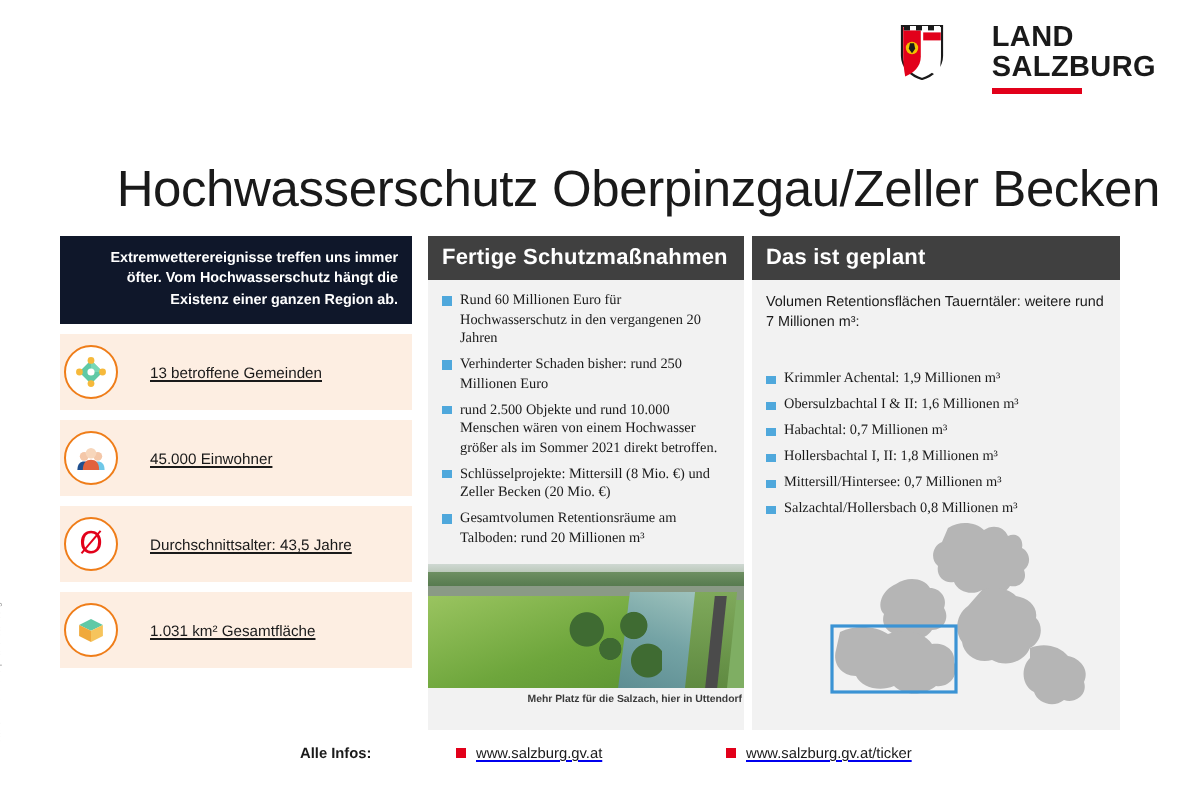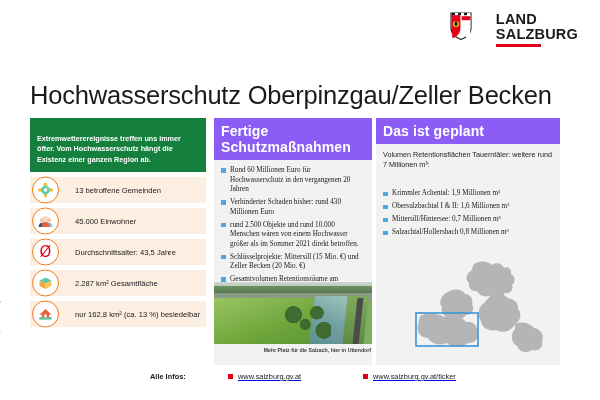--- a/index.html
+++ b/index.html
@@ -54,20 +54,21 @@
   .page-title {
     position: absolute;
     top: 64px;
     left: 30px;
     right: 20px;
     font-size: 25.5px;
     font-weight: normal;
     letter-spacing: -0.2px;
     color: #1a1a1a;
     white-space: nowrap;
+    text-align: right;
   }
 
   
   .side-credit {
     position: absolute;
     left: 1px;
     bottom: 28px;
     transform-origin: left bottom;
     transform: rotate(-90deg);
     font-size: 4.4px;
@@ -77,37 +78,39 @@
   }
 
   
   .col-left {
     position: absolute;
     left: 30px;
     top: 118px;
     width: 176px;
   }
   .banner {
-    background: #15803d;
+    background: #0f172a;
     color: #ffffff;
     font-size: 7.2px;
     font-weight: bold;
     line-height: 1.45;
-    padding: 16px 7px 7px 7px;
+    padding: 6px 7px 7px 7px;
     box-sizing: border-box;
+    text-align: right;
   }
   .fact-row {
     position: relative;
     background: #fdeee2;
-    height: 26px;
+    height: 38px;
     margin-top: 5px;
     display: flex;
     align-items: center;
     padding-left: 45px;
     box-sizing: border-box;
+    text-decoration: underline;
   }
   .fact-row .fact-label {
     font-size: 7.6px;
     color: #1a1a1a;
     line-height: 1.2;
   }
   .badge {
     position: absolute;
     left: 2px;
     top: 50%;
@@ -142,23 +145,23 @@
     width: 158px;
     height: 247px;
   }
   .col-right {
     left: 376px;
     top: 118px;
     width: 184px;
     height: 247px;
   }
   .panel-head {
-    background: #8b5cf6;
+    background: #404040;
     color: #ffffff;
-    font-size: 14px;
+    font-size: 11px;
     font-weight: bold;
     padding: 5px 7px 5px 7px;
     letter-spacing: 0.1px;
   }
   .panel-body {
     padding: 6px 7px 6px 7px;
   }
   ul.bullets {
     list-style: none;
     margin: 0;
@@ -363,43 +366,33 @@
   </div>
 
   <div class="fact-row">
     <span class="badge">
       <svg viewBox="0 0 20 20" width="17" height="17" aria-hidden="true">
         <path d="M10 3.5 L17 7 L10 10.5 L3 7 Z" fill="#5fc9a6"></path>
         <path d="M3 7 L10 10.5 L10 17 L3 13.5 Z" fill="#f0a93c"></path>
         <path d="M17 7 L10 10.5 L10 17 L17 13.5 Z" fill="#f6c45c"></path>
       </svg>
     </span>
-    <span class="fact-label">2.287 km² Gesamtfläche</span>
-  </div>
-
-  <div class="fact-row">
-    <span class="badge">
-      <svg viewBox="0 0 20 20" width="17" height="17" aria-hidden="true">
-        <rect x="2.5" y="13.5" width="15" height="3.2" rx="1.2" fill="#5fc9a6"></rect>
-        <path d="M10 4 L17 11 H14.2 V14 H5.8 V11 H3 Z" fill="#e2623c"></path>
-        <rect x="8.6" y="10.6" width="2.8" height="3.4" fill="#ffffff"></rect>
-      </svg>
-    </span>
-    <span class="fact-label">nur 162,8 km² (ca. 13 %) besiedelbar</span>
-  </div>
+    <span class="fact-label">1.031 km² Gesamtfläche</span>
+  </div>
+
 </div>
 
 <div class="panel col-mid">
   <div class="panel-head">Fertige Schutzmaßnahmen</div>
   <div class="panel-body">
     <ul class="bullets">
       <li>Rund 60 Millionen Euro für Hochwasserschutz in den vergangenen 20 Jahren</li>
-      <li>Verhinderter Schaden bisher: rund 430 Millionen Euro</li>
+      <li>Verhinderter Schaden bisher: rund 250 Millionen Euro</li>
       <li>rund 2.500 Objekte und rund 10.000 Menschen wären von einem Hochwasser größer als im Sommer 2021 direkt betroffen.</li>
-      <li>Schlüsselprojekte: Mittersill (15 Mio. €) und Zeller Becken (20 Mio. €)</li>
+      <li>Schlüsselprojekte: Mittersill (8 Mio. €) und Zeller Becken (20 Mio. €)</li>
       <li>Gesamtvolumen Retentionsräume am Talboden: rund 20 Millionen m³</li>
     </ul>
   </div>
 </div>
 
 <div class="photo-wrap">
   <div class="photo">
     <div class="sky"></div>
     <div class="far-hill"></div>
     <div class="town"></div>
@@ -412,20 +405,22 @@
   <div class="photo-caption">Mehr Platz für die Salzach, hier in Uttendorf</div>
 </div>
 
 <div class="panel col-right">
   <div class="panel-head">Das ist geplant</div>
   <div class="panel-body">
     <p class="intro-text">Volumen Retentionsflächen Tauerntäler: weitere rund 7 Millionen m³:</p>
     <ul class="bullets">
       <li>Krimmler Achental: 1,9 Millionen m³</li>
       <li>Obersulzbachtal I &amp; II: 1,6 Millionen m³</li>
+      <li>Habachtal: 0,7 Millionen m³</li>
+      <li>Hollersbachtal I, II: 1,8 Millionen m³</li>
       <li>Mittersill/Hintersee: 0,7 Millionen m³</li>
       <li>Salzachtal/Hollersbach 0,8 Millionen m³</li>
     </ul>
   </div>
 </div>
 
 <div class="map-wrap">
   <svg viewBox="0 0 168 100" aria-hidden="true">
     <g>
       <path d="M78 6 C84 2 92 3 96 7 C100 4 106 5 108 10 C112 8 116 11 115 16

